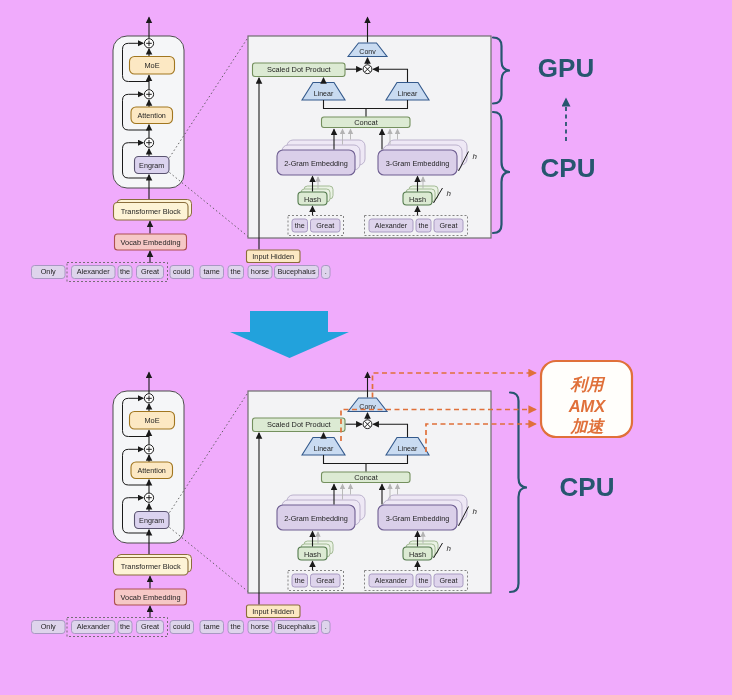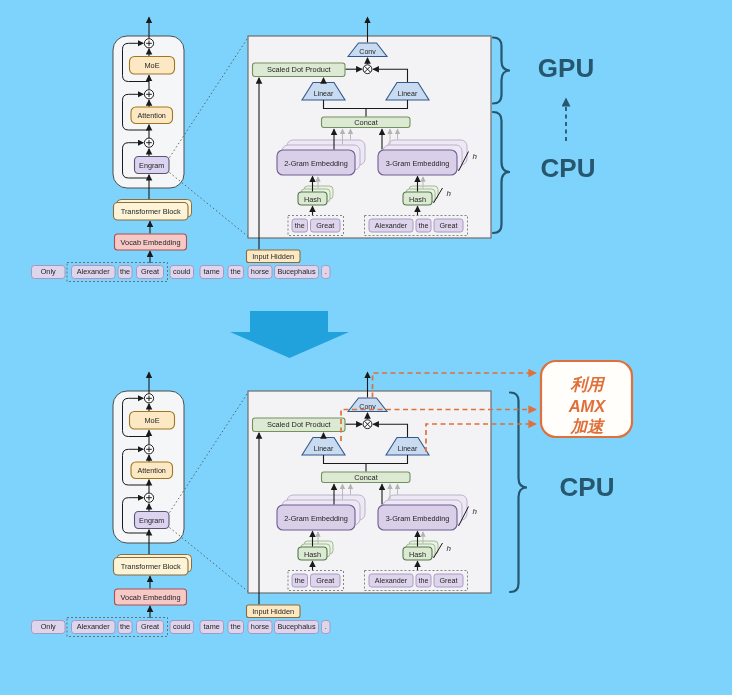--- a/index.html
+++ b/index.html
@@ -1,16 +1,16 @@
 <!DOCTYPE html>
 <html><head>
 <meta charset="utf-8">
 <style>
   html,body{margin:0;padding:0;background:#ffffff;}
-  .canvas{position:relative;width:732px;height:695px;background:#7dd3fc;overflow:hidden;}
+  .canvas{position:relative;width:732px;height:695px;background:#f0abfc;overflow:hidden;}
   svg{display:block;}
   svg text{font-family:"Liberation Sans","DejaVu Sans",sans-serif;fill:#1f1f1f;}
   .lbl{font-size:7.4px;}
   .lbl-sm{font-size:7.2px;}
   .tok{font-size:7.3px;}
   .h-lbl{font-size:8px;font-style:italic;}
   .proc-lbl{font-size:26px;font-weight:600;fill:#27566f;}
   .amx-lbl{font-size:16.5px;font-weight:600;font-style:italic;fill:#e0703a;}
 </style>
 </head>

